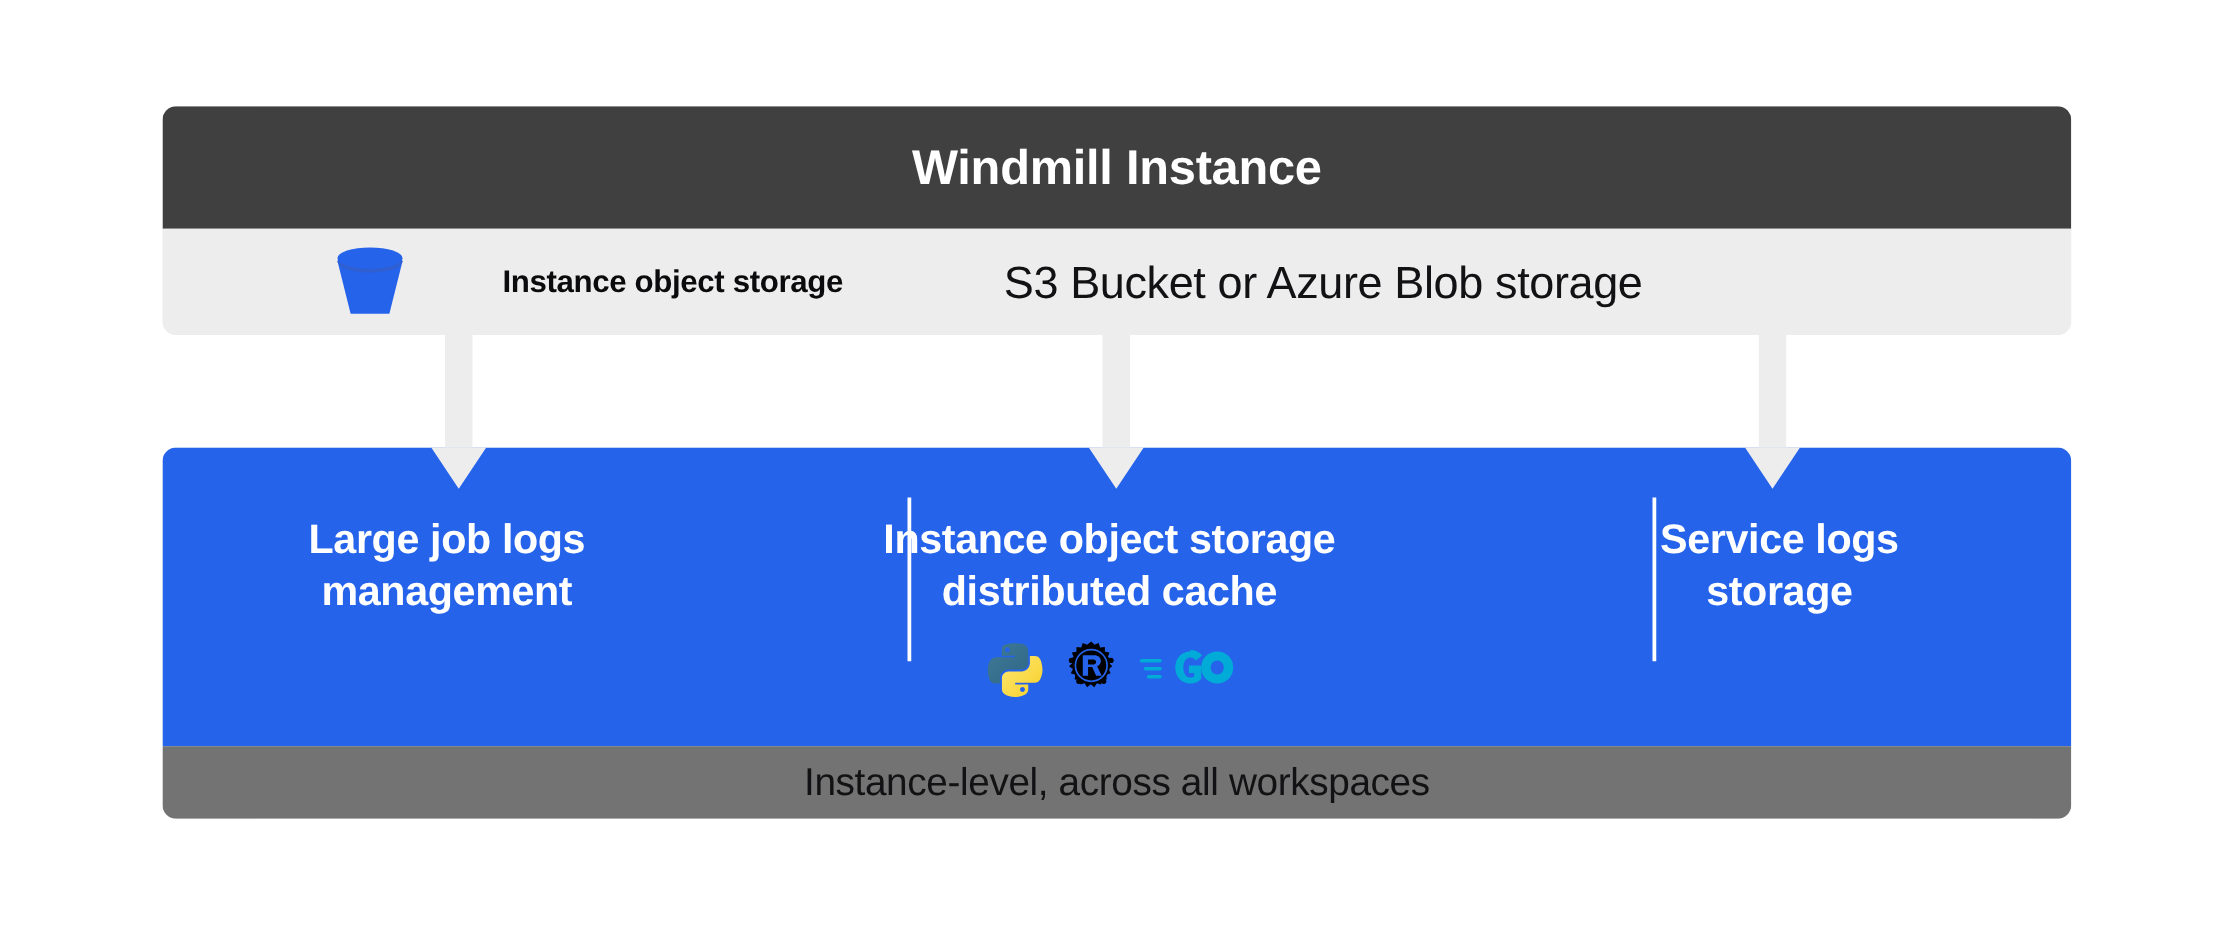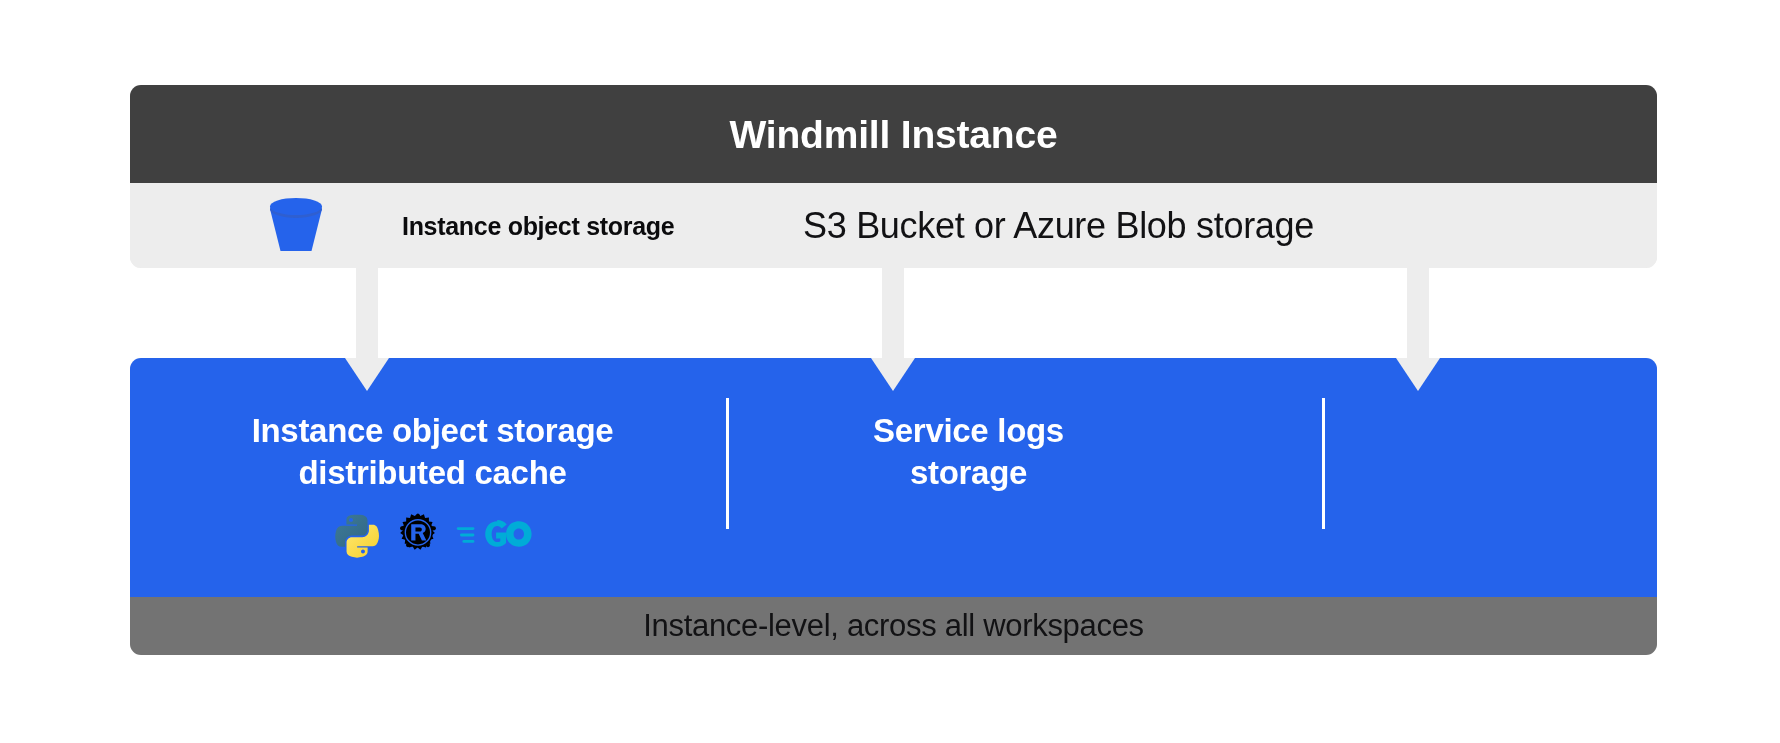--- a/index.html
+++ b/index.html
@@ -256,20 +256,24 @@
     <div class="shaft"></div>
     <div class="head"></div>
   </div>
 
   <div class="bottom-card">
 
     <div class="blue-panel"></div>
 
     <div class="columns">
 
+      <div class="col col-1">
+        <div class="col-title">Large job logs
+management</div>
+      </div>
 
       <div class="col col-2">
         <div class="col-title">Instance object storage
 distributed cache</div>
 
         <div class="lang-icons">
 
           <span class="lang-icon">
             <svg width="46" height="46" viewBox="0 0 110 110" xmlns="http://www.w3.org/2000/svg">
               <defs>

